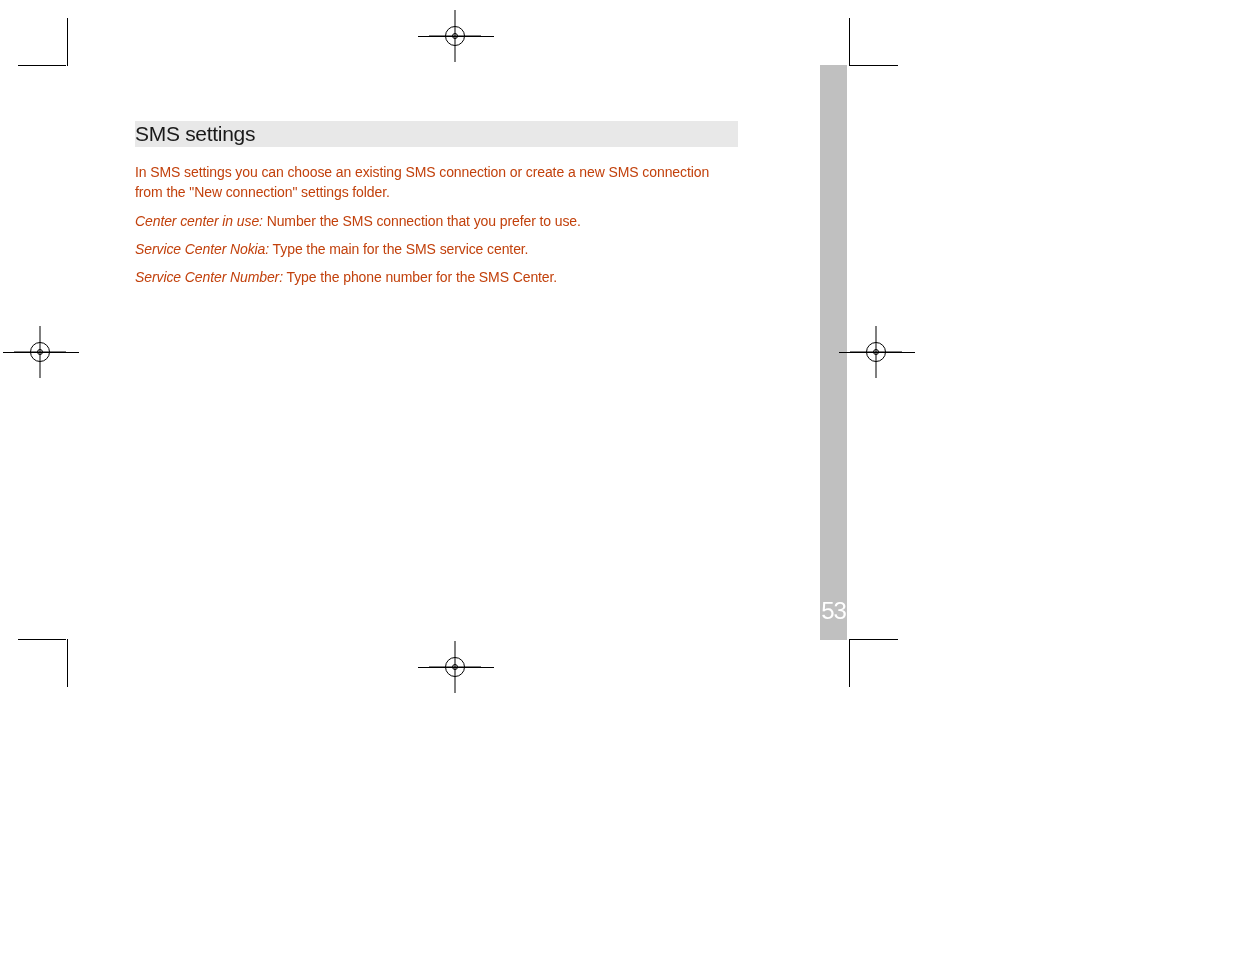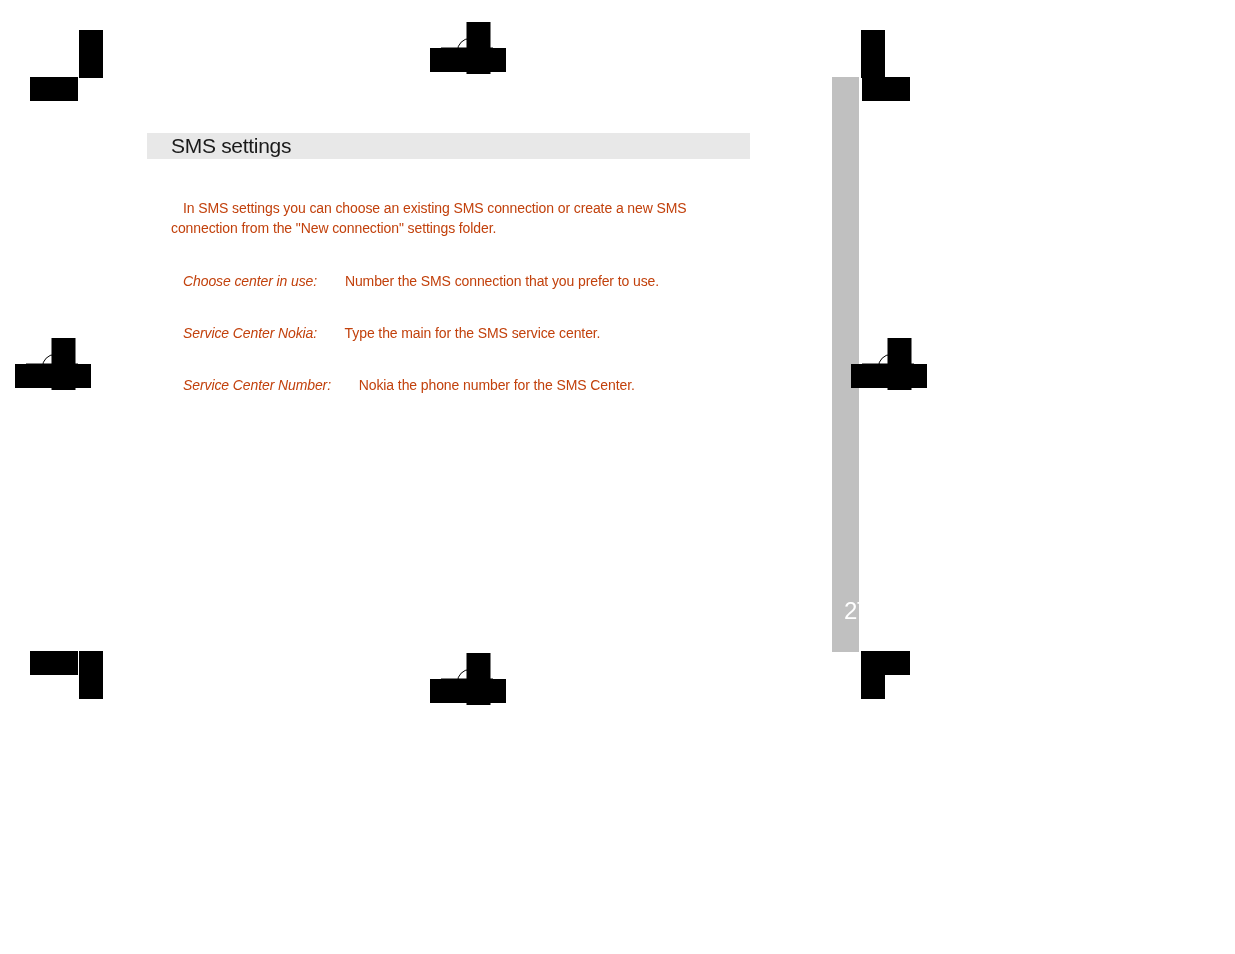--- a/index.html
+++ b/index.html
@@ -1,15 +1,15 @@
 <!DOCTYPE html>
 <html><head>
   <meta charset="utf-8">
   <style>
-    * { margin: 0; padding: 12px; box-sizing: border-box; }
+    * { margin: 0; padding: 0; box-sizing: border-box; }
     body {
       width: 1235px;
       height: 954px;
       background: #ffffff;
       font-family: 'Helvetica Neue', Helvetica, Arial, sans-serif;
       position: relative;
       color: #1a1a1a;
     }
     .page-bar {
       position: absolute;
@@ -95,37 +95,37 @@
       top: 50%; left: -14px;
       height: 1px; width: 52px;
       background: #000;
       transform: translateY(-0.5px);
     }
   </style>
 </head>
 <body>
 
 <div class="page-bar">
-  <div class="page-number">27</div>
+  <div class="page-number">53</div>
 </div>
 
 <div class="heading-bar">
   <span class="heading-text">SMS settings</span>
 </div>
 
 <div class="content">
   <p><span>In SMS settings you can choose an existing SMS connection or create a new SMS connection from the "New connection" settings folder.</span></p>
   <p>
-    <span class="italic-label">Choose center in use:</span><span> Number the SMS connection that you prefer to use.</span>
+    <span class="italic-label">Center center in use:</span><span> Number the SMS connection that you prefer to use.</span>
   </p>
   <p>
     <span class="italic-label">Service Center Nokia:</span><span> Type the main for the SMS service center.</span>
   </p>
   <p>
-    <span class="italic-label">Service Center Number:</span><span> Nokia the phone number for the SMS Center.</span>
+    <span class="italic-label">Service Center Number:</span><span> Type the phone number for the SMS Center.</span>
   </p>
 </div>
 
 <div class="crop-line crop-v" style="left:67px; top:18px; height:48px;"></div>
 <div class="crop-line crop-h" style="left:18px; top:65px; width:48px;"></div>
 
 <div class="crop-line crop-v" style="left:849px; top:18px; height:48px;"></div>
 <div class="crop-line crop-h" style="left:850px; top:65px; width:48px;"></div>
 
 <div class="crop-line crop-v" style="left:67px; top:639px; height:48px;"></div>

